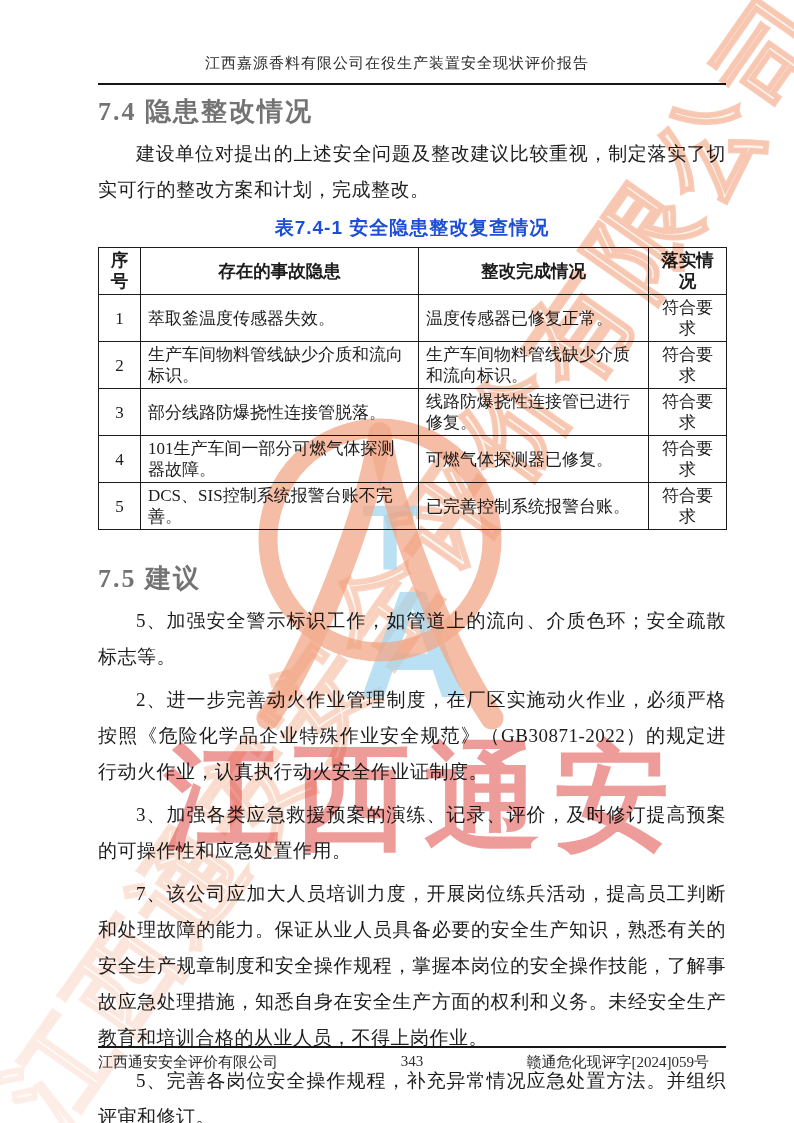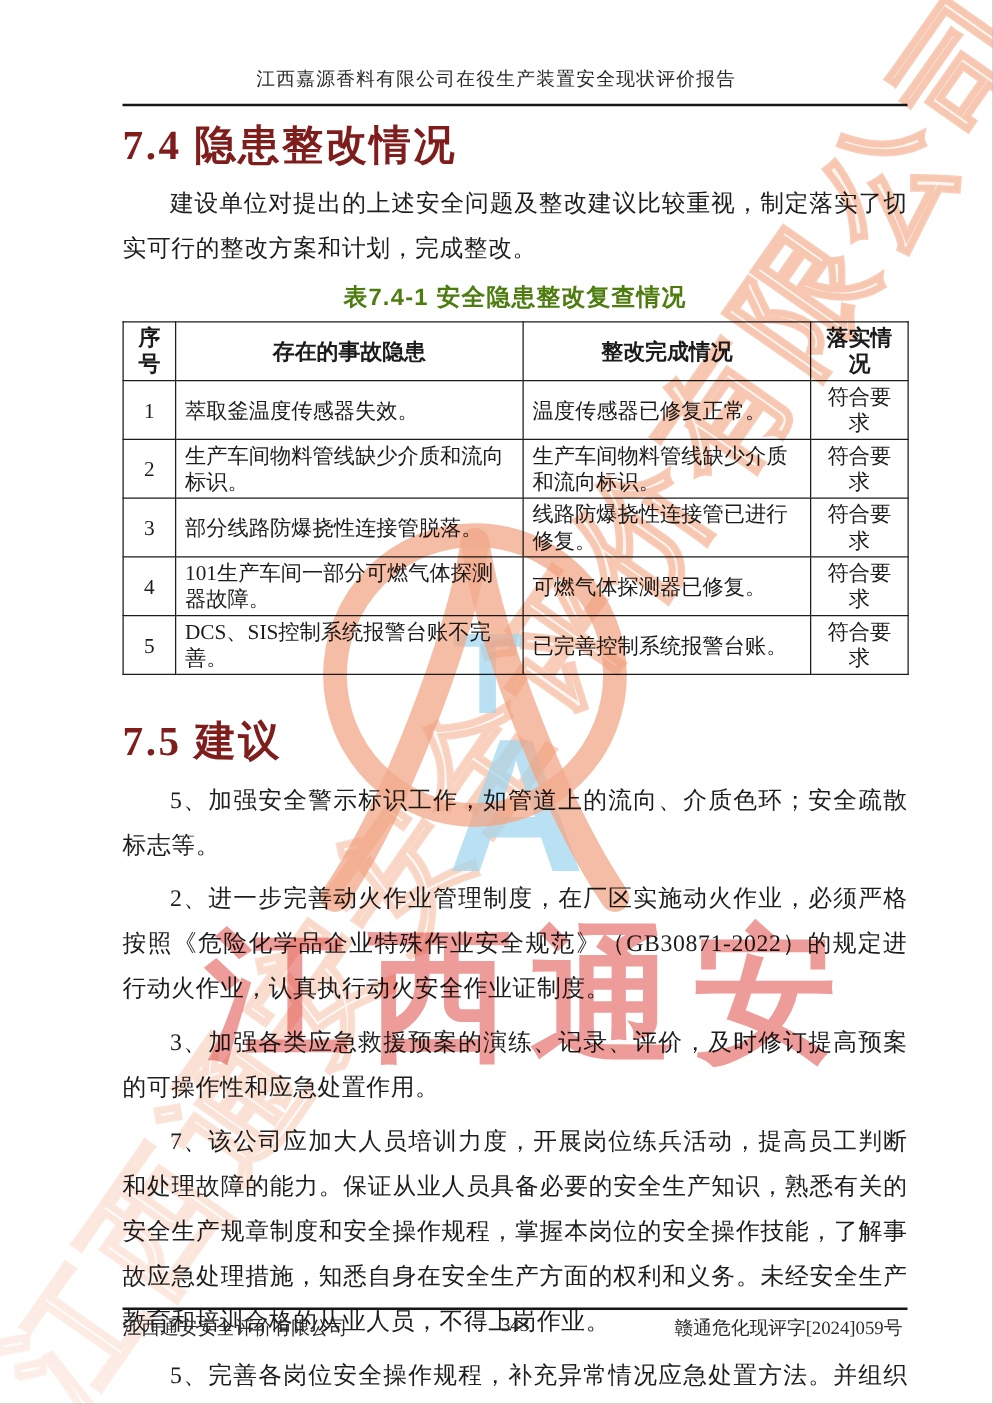--- a/index.html
+++ b/index.html
@@ -13,33 +13,33 @@
   .running-header {
     position:absolute; top:54px; left:0; width:794px;
     text-align:center; font-size:15px; color:#2b2b2b; letter-spacing:1px;
   }
   .header-rule { position:absolute; top:83px; left:98px; width:628px; height:2px; background:#161616; }
 
   
   .content { position:absolute; top:94px; left:98px; width:628px; }
 
   .sec-heading {
-    margin:0; font-size:33px; font-weight:bold; letter-spacing:2px;
-    font-family:"Liberation Serif","DejaVu Serif",serif; color:#7f1d1d;
+    margin:0; font-size:26px; font-weight:bold; letter-spacing:2px;
+    font-family:"Liberation Serif","DejaVu Serif",serif; color:#737373;
   }
   .sec-heading.second { margin-top:31px; }
 
   .body-par {
     margin:7px 0 0 0; font-size:19px; line-height:36px;
     text-indent:2em; text-align:justify; letter-spacing:0.5px; color:#1d1d1d;
   }
 
   .table-title {
     margin:7px 0 6px 0; text-align:center; font-size:19px; font-weight:bold;
-    font-family:"Liberation Sans","DejaVu Sans",sans-serif; color:#4d7c0f; letter-spacing:1px;
+    font-family:"Liberation Sans","DejaVu Sans",sans-serif; color:#1d4ed8; letter-spacing:1px;
   }
 
   table.review { border-collapse:collapse; width:628px; table-layout:fixed; }
   table.review th, table.review td {
     border:1.5px solid #1c1c1c; padding:2px 7px;
     font-size:17px; line-height:21px; vertical-align:middle; word-break:break-all;
   }
   table.review th {
     text-align:center; font-weight:bold; height:28px;
     font-family:"Liberation Sans","DejaVu Sans",sans-serif; font-size:17.5px;
@@ -48,21 +48,21 @@
   td.c-left { text-align:left; }
 
   
   .footer-rule { position:absolute; top:1046px; left:98px; width:628px; height:2px; background:#161616; }
   .footer {
     position:absolute; top:1053px; left:98px; width:628px; height:20px;
     font-size:15px; color:#2b2b2b;
   }
   .footer .f-left  { position:absolute; left:0; top:0; }
   .footer .f-center{ position:absolute; left:0; top:0; width:100%; text-align:center; }
-  .footer .f-right { position:absolute; right:4px; top:0; }
+  .footer .f-right { position:absolute; right:17px; top:0; }
 
   
   .watermark { position:absolute; inset:0; pointer-events:none; mix-blend-mode:multiply; }
   .wm-diagonal {
     position:absolute; left:420px; top:560px;
     transform:translate(-50%,-50%) rotate(-55deg);
     white-space:nowrap; font-size:105px; font-weight:bold; letter-spacing:8px;
     font-family:"Liberation Serif","DejaVu Serif",serif;
     color:rgba(246,192,162,0.18);
     -webkit-text-stroke:2.5px rgba(242,163,125,0.55);

